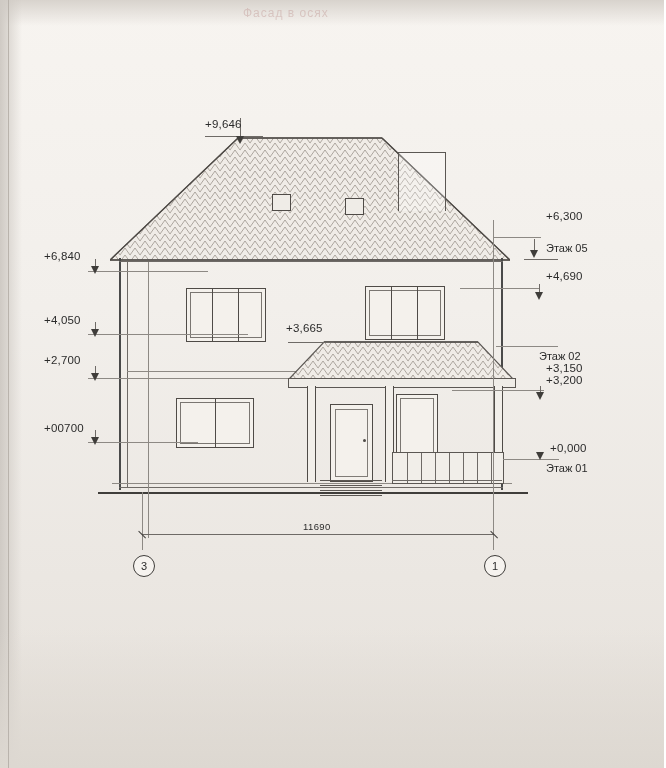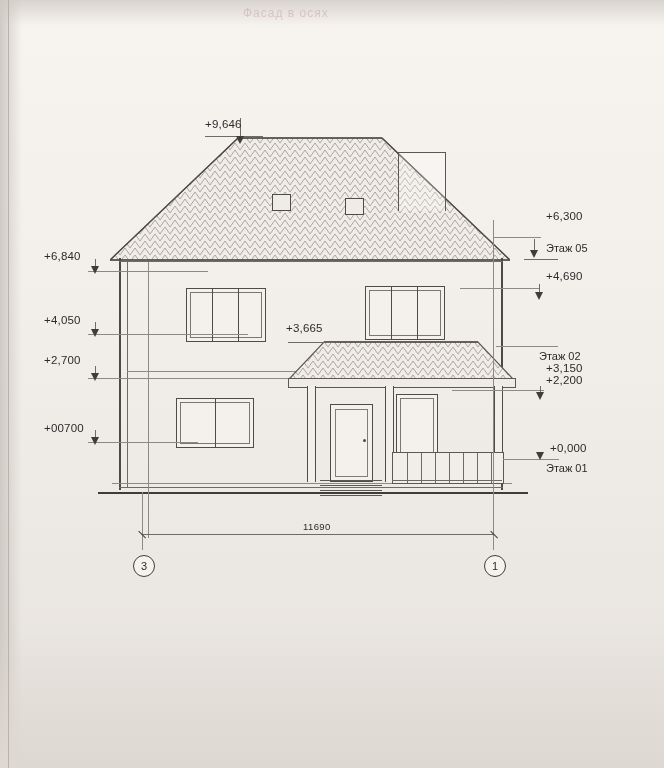--- a/index.html
+++ b/index.html
@@ -390,21 +390,21 @@
 
   <div class="lvl-text" style="left:546px; top:270px;">+4,690</div>
   <div class="ln faint" style="left:460px; top:288px; width:80px; height:1px;"></div>
   <div class="ln thin" style="left:539px; top:284px; width:1px; height:14px;"></div>
   <div class="arrow-down" style="left:535px; top:292px;"></div>
 
   <div class="lvl-text" style="left:546px; top:330px;margin-top:32px;">+3,150</div>
   <div class="lvl-sub" style="left:539px; top:350px;">Этаж 02</div>
   <div class="ln faint" style="left:496px; top:346px; width:62px; height:1px;"></div>
 
-  <div class="lvl-text" style="left:546px; top:374px;">+2,200</div>
+  <div class="lvl-text" style="left:546px; top:374px;">+3,200</div>
   <div class="ln faint" style="left:452px; top:390px; width:92px; height:1px;"></div>
   <div class="ln thin" style="left:540px; top:386px; width:1px; height:12px;"></div>
   <div class="arrow-down" style="left:536px; top:392px;"></div>
 
   <div class="lvl-text" style="left:550px; top:442px;">+0,000</div>
   <div class="lvl-sub" style="left:546px; top:462px;">Этаж 01</div>
   <div class="ln faint" style="left:503px; top:459px; width:56px; height:1px;"></div>
   <div class="arrow-down" style="left:536px; top:452px;"></div>
 
   <div class="ln faint" style="left:142px; top:492px; width:1px; height:58px;"></div>

